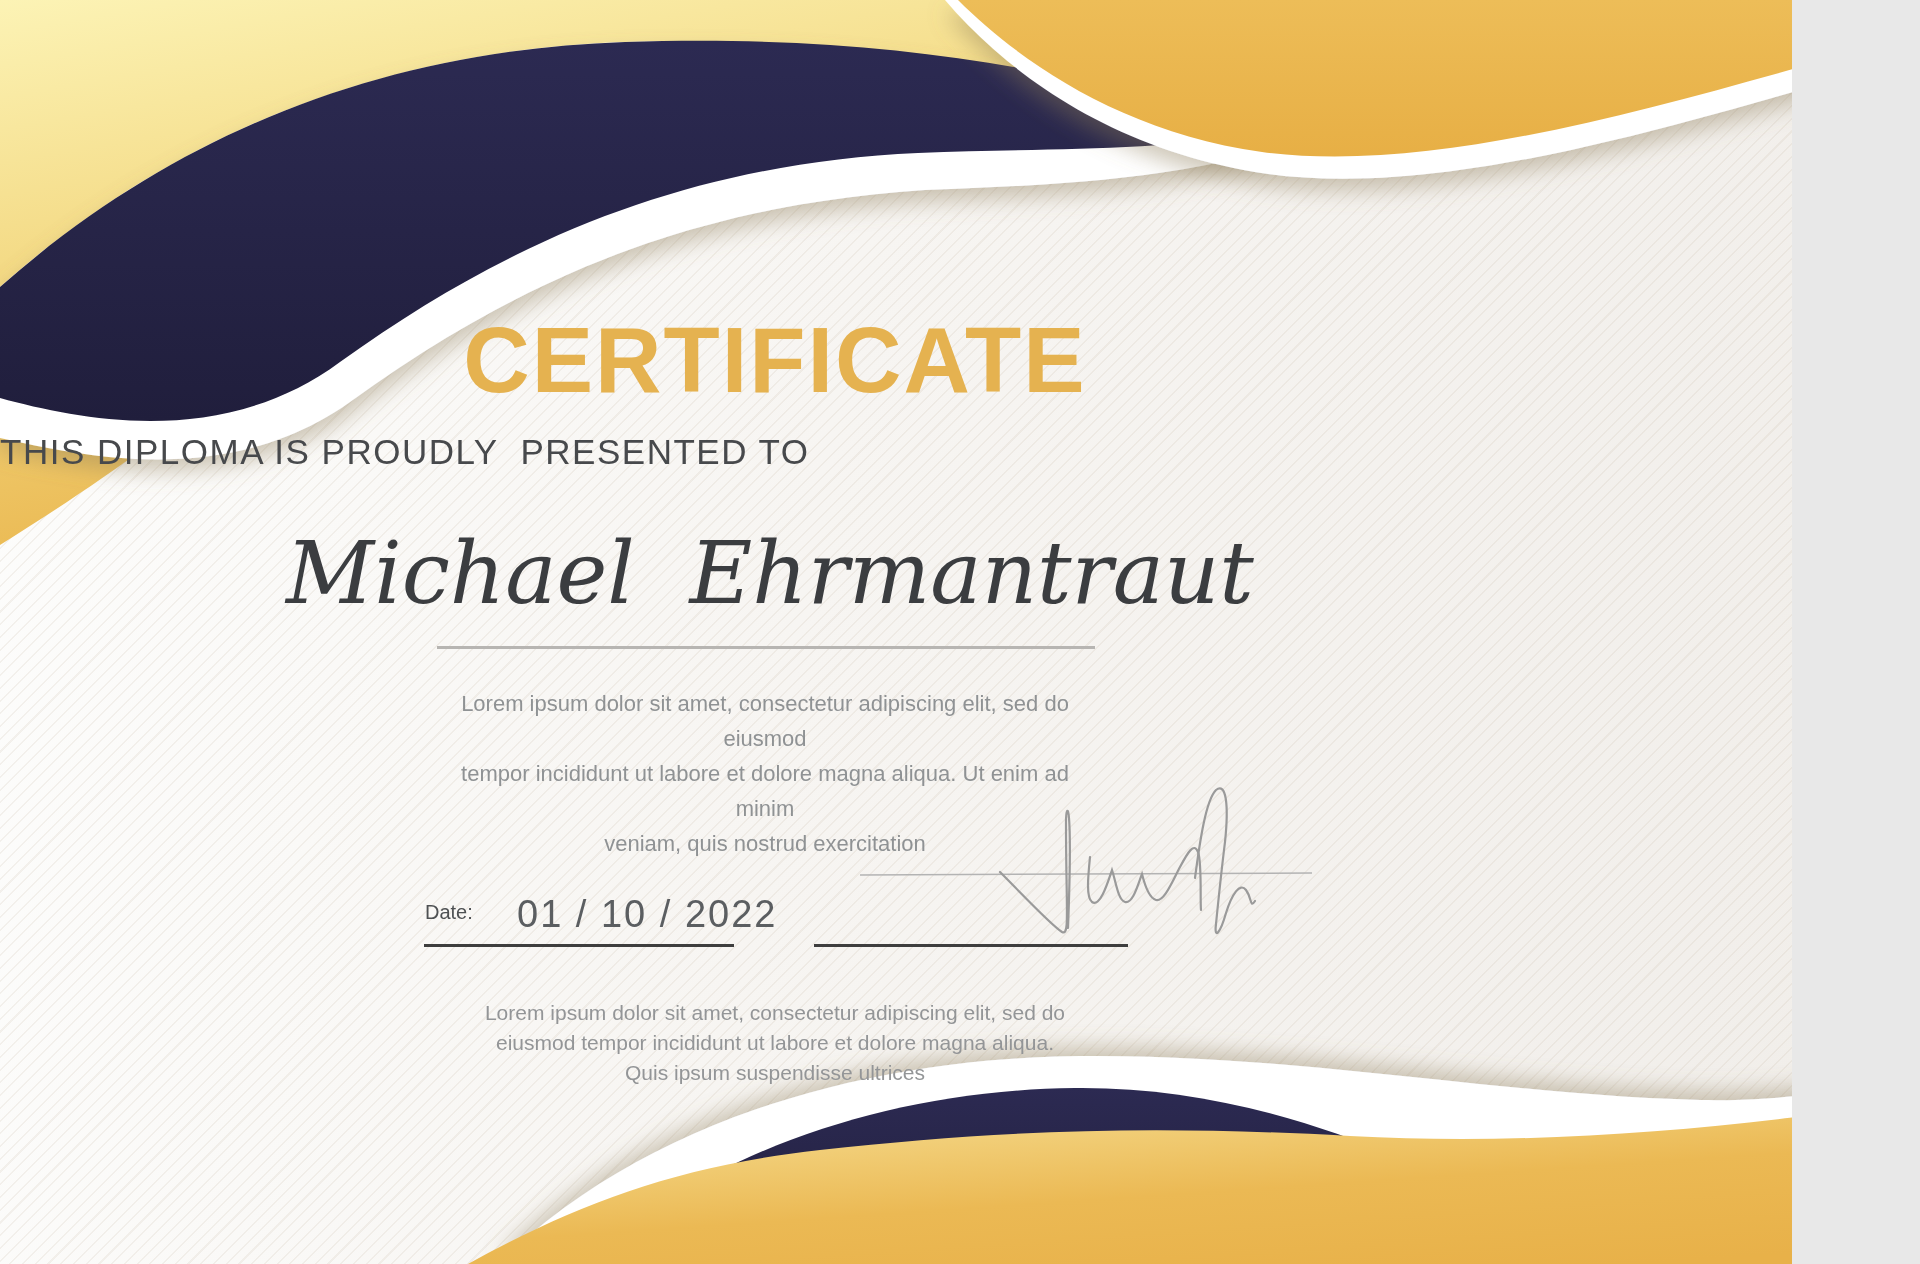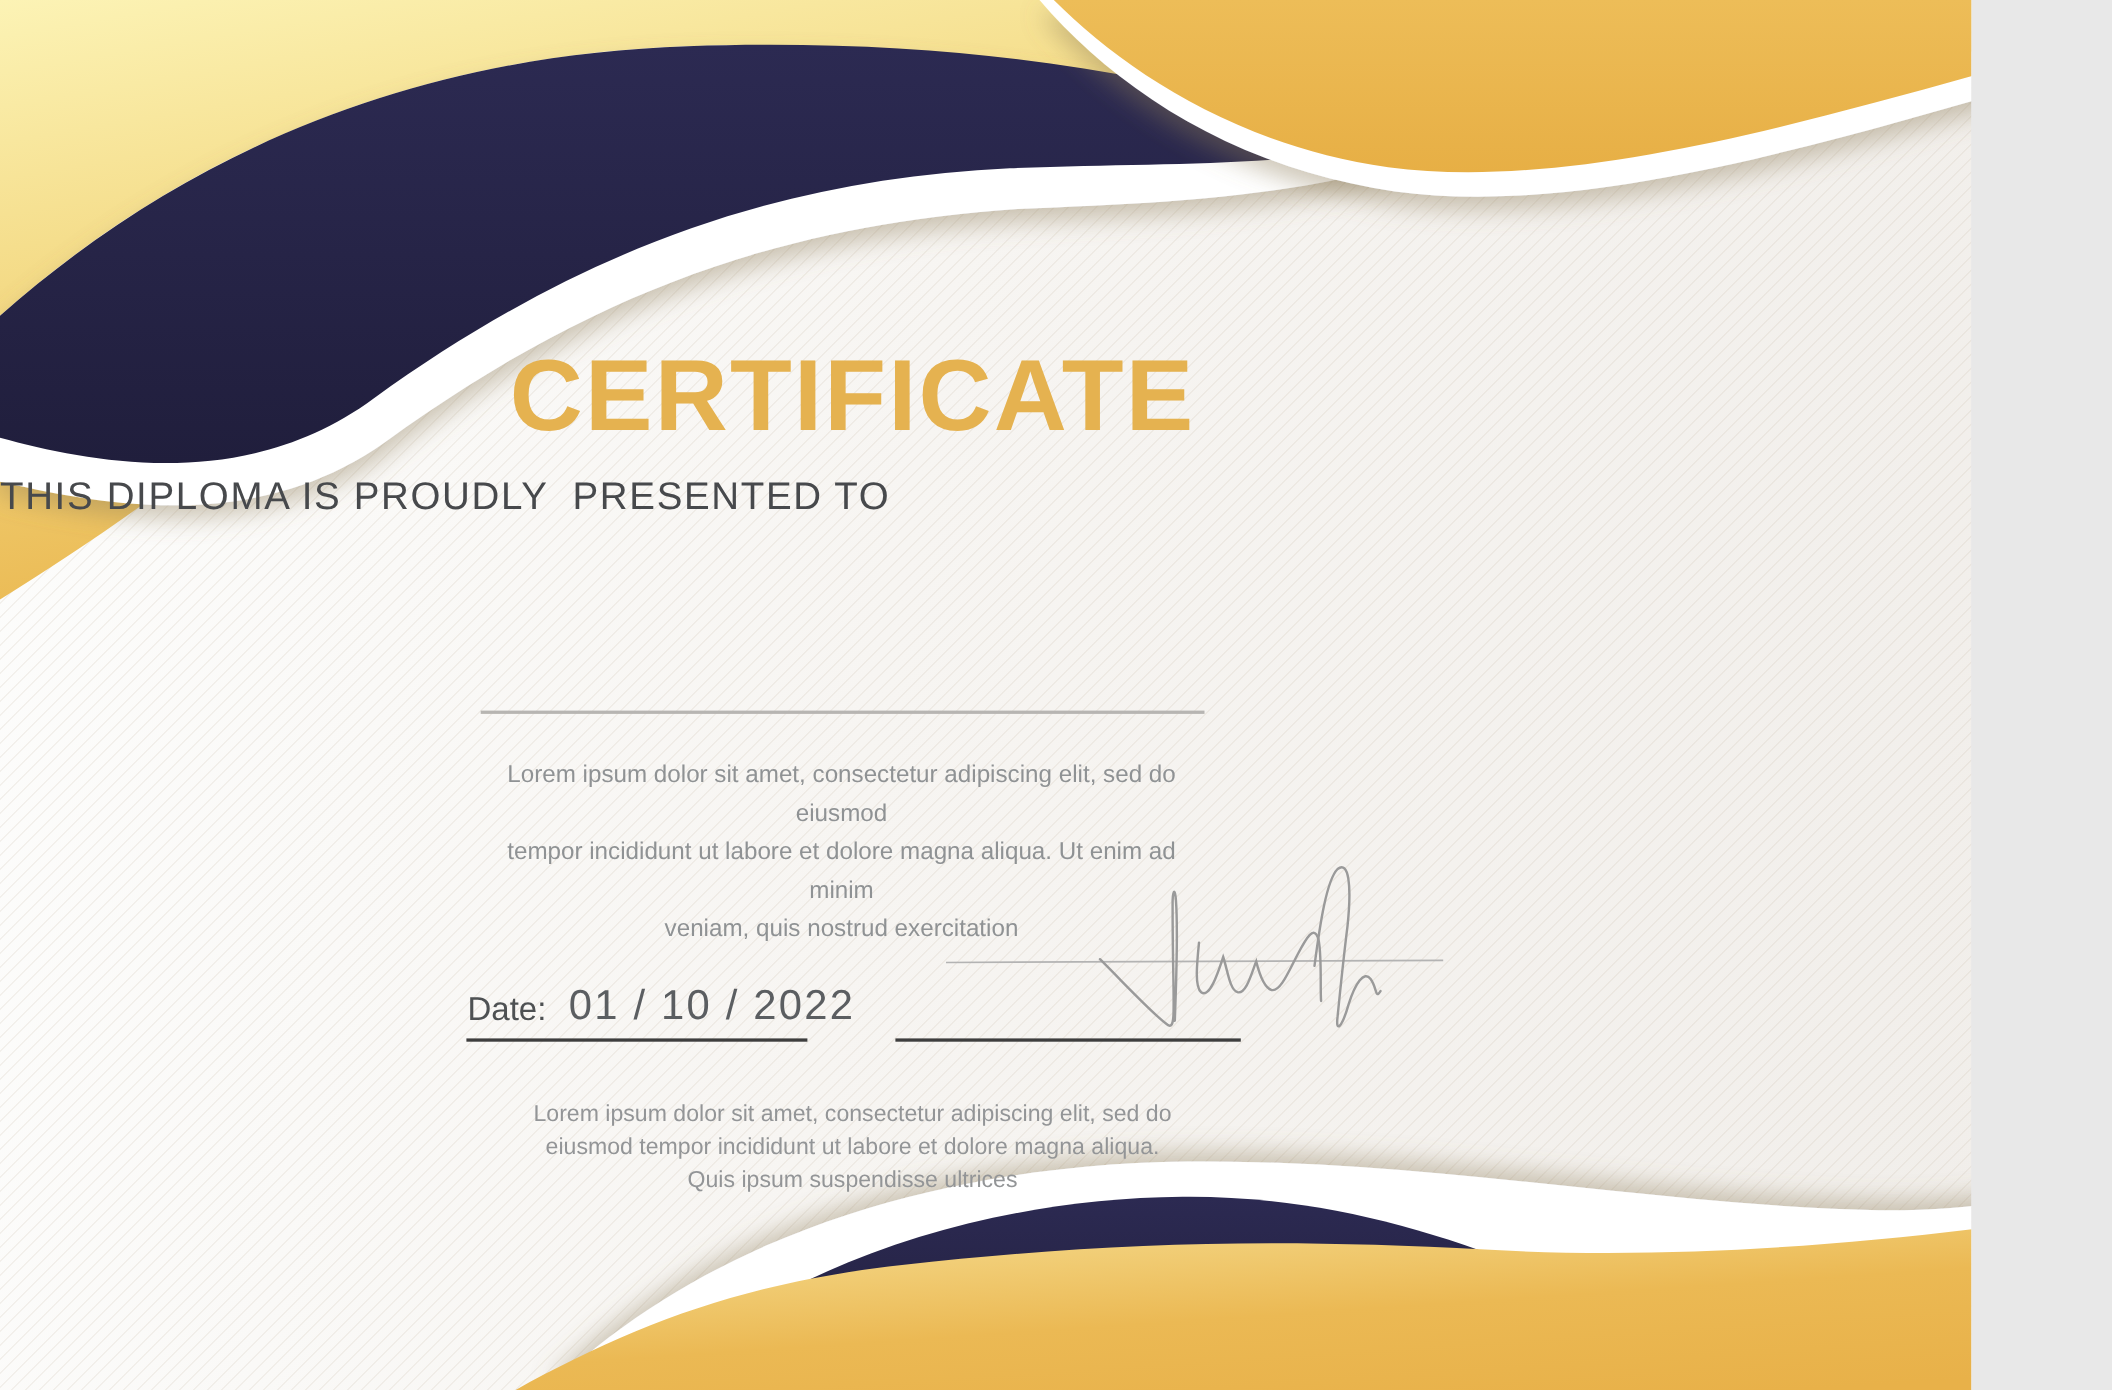--- a/index.html
+++ b/index.html
@@ -23,21 +23,21 @@
   .name{
     position:absolute;left:0;top:518px;width:1540px;text-align:center;
     font-family:"DejaVu Serif",serif;font-style:italic;
     font-size:86px;line-height:110px;color:#3B3D40;white-space:pre;
   }
   .name-underline{position:absolute;left:437px;top:646px;width:658px;height:3px;background:#B7B5B2;}
   .para1{
     position:absolute;left:445px;top:686px;width:640px;margin:0;text-align:center;
     font-size:22px;line-height:35px;color:#8F9294;white-space:pre-line;
   }
-  .date-label{position:absolute;left:425px;top:901px;font-size:30px;color:#4E5153;}
+  .date-label{position:absolute;left:425px;top:901px;font-size:20px;color:#4E5153;}
   .date-value{position:absolute;left:517px;top:893px;font-size:38px;color:#5B5E61;letter-spacing:2px;}
   .date-underline{position:absolute;left:424px;top:944px;width:310px;height:3px;background:#3E3E3E;}
   .sig-underline{position:absolute;left:814px;top:944px;width:314px;height:3px;background:#3E3E3E;}
   .signature{position:absolute;left:850px;top:782px;width:470px;height:168px;}
   .para2{
     position:absolute;left:480px;top:998px;width:590px;margin:0;text-align:center;
     font-size:21px;line-height:30px;color:#939597;white-space:pre-line;
   }
 </style>
 </head>
@@ -90,20 +90,21 @@
 
     <path fill="url(#goldB)" d="M468,1264 C575,1205 675,1166 820,1150 C1000,1130 1150,1125 1350,1136 C1550,1147 1750,1126 1920,1100 L1920,1264 Z"></path>
   </svg>
 
   <div class="content">
 
     <h1 class="title">CERTIFICATE</h1>
 
     <div class="subtitle">THIS DIPLOMA IS PROUDLY  PRESENTED TO</div>
 
+    <div class="name">Michael  Ehrmantraut</div>
     <div class="name-underline"></div>
 
     <p class="para1">Lorem ipsum dolor sit amet, consectetur adipiscing elit, sed do eiusmod
 tempor incididunt ut labore et dolore magna aliqua. Ut enim ad minim
 veniam, quis nostrud exercitation</p>
 
     <span class="date-label">Date:</span>
     <span class="date-value">01 / 10 / 2022</span>
     <div class="date-underline"></div>
 

